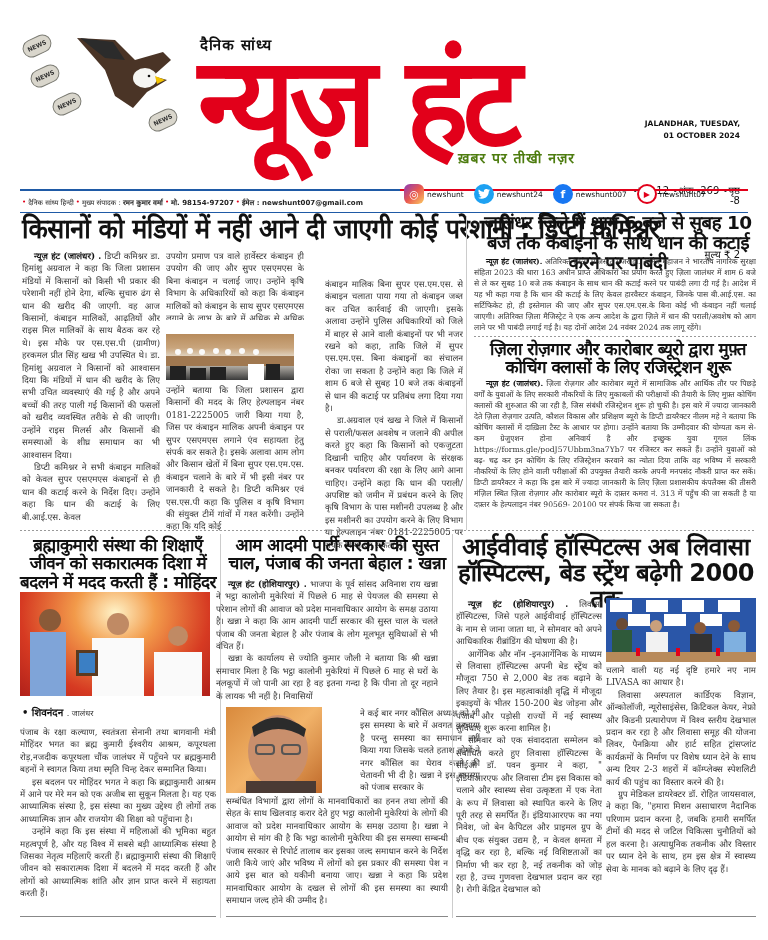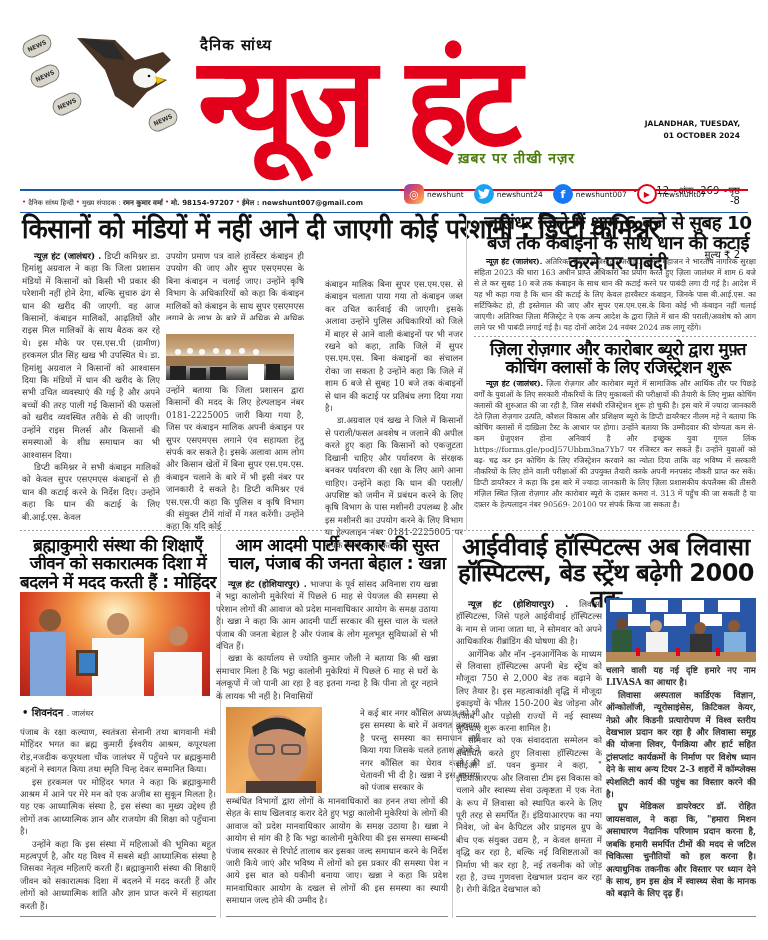--- a/index.html
+++ b/index.html
@@ -182,21 +182,21 @@
     <rect x="56" y="58" width="22" height="26" fill="#5a3a20"></rect>
     <rect x="59" y="61" width="16" height="20" fill="#3b7fc4"></rect>
   </svg>
 </div>
 <div class="byline">
   <b>• शिवनंदन</b>
   <span>. जालंधर</span>
 </div>
 <div class="col body-text" style="left:20px;top:726px;width:196px;height:186px;">
   <p style="text-indent:0">पंजाब के रक्षा कल्याण, स्वतंत्रता सेनानी तथा बागवानी मंत्री मोहिंदर भगत का ब्रह्म कुमारी ईश्वरीय आश्रम, कपूरथला रोड़,नजदीक कपूरथला चौंक जालंधर में पहुँचने पर ब्रह्मकुमारी बहनों ने स्वागत किया तथा स्मृति चिन्ह देकर सम्मानित किया।</p>
-  <p>इस हरकमल पर मोहिंदर भगत ने कहा कि ब्रह्माकुमारी आश्रम में आने पर मेरे मन को एक अजीब सा सुकून मिलता है। यह एक आध्यात्मिक संस्था है, इस संस्था का मुख्य उद्देश्य ही लोगों तक आध्यात्मिक ज्ञान और राजयोग की शिक्षा को पहुँचाना है।</p>
+  <p>इस बदलन पर मोहिंदर भगत ने कहा कि ब्रह्माकुमारी आश्रम में आने पर मेरे मन को एक अजीब सा सुकून मिलता है। यह एक आध्यात्मिक संस्था है, इस संस्था का मुख्य उद्देश्य ही लोगों तक आध्यात्मिक ज्ञान और राजयोग की शिक्षा को पहुँचाना है।</p>
   <p>उन्होंने कहा कि इस संस्था में महिलाओं की भूमिका बहुत महत्वपूर्ण है, और यह विश्व में सबसे बड़ी आध्यात्मिक संस्था है जिसका नेतृत्व महिलाएँ करती हैं। ब्रह्माकुमारी संस्था की शिक्षाएँ जीवन को सकारात्मक दिशा में बदलने में मदद करती हैं और लोगों को आध्यात्मिक शांति और ज्ञान प्राप्त करने में सहायता करती हैं।</p>
 </div>
 <div class="hsep" style="left:20px;top:916px;width:196px;background:#888;"></div>
 <div class="vsep" style="left:220px;top:534px;height:384px;"></div>
 
 <h2 class="headline a5-head">आम आदमी पार्टी सरकार की सुस्त चाल, पंजाब की जनता बेहाल : खन्ना</h2>
 <div class="col body-text" style="left:216px;top:578px;width:222px;height:128px;">
   <p><span class="lead">न्यूज़ हंट (होशियारपुर) .</span> <span>भाजपा के पूर्व सांसद अविनाश राय खन्ना ने भट्ठा कालोनी मुकेरियां में पिछले 6 माह से पेयजल की समस्या से परेशान लोगों की आवाज को प्रदेश मानवाधिकार आयोग के समक्ष उठाया है। खन्ना ने कहा कि आम आदमी पार्टी सरकार की सुस्त चाल के चलते पंजाब की जनता बेहाल है और पंजाब के लोग मूलभूत सुविधाओं से भी वंचित हैं।</span></p>
   <p>खन्ना के कार्यालय से ज्योति कुमार जौली ने बताया कि श्री खन्ना समाचार मिला है कि भट्ठा कालोनी मुकेरियां में पिछले 6 माह से घरों के नलकूपों में जो पानी आ रहा है वह इतना गन्दा है कि पीना तो दूर नहाने के लायक भी नहीं है। निवासियों</p>
 </div>
@@ -244,18 +244,18 @@
     <circle cx="128" cy="28" r="6" fill="#8a5a38"></circle>
       <rect x="118" y="34" width="22" height="22" fill="#7fb0e0"></rect>
     <rect x="0" y="54" width="150" height="10" fill="#b88a5a"></rect>
     <g fill="#e2001a">
         <rect x="30" y="50" width="4" height="8"></rect>
         <rect x="70" y="50" width="4" height="8"></rect>
         <rect x="110" y="50" width="4" height="8"></rect>
       </g>
   </svg>
 </div>
-<div class="col body-text" style="left:606px;top:664px;width:150px;height:250px;font-weight:bold;">
+<div class="col body-text" style="left:606px;top:664px;width:150px;height:250px;">
   <p style="text-indent:0">चलाने वाली यह नई दृष्टि हमारे नए नाम LIVASA का आधार है।</p>
   <p>लिवासा अस्पताल कार्डिएक विज्ञान, ऑन्कोलॉजी, न्यूरोसाइंसेस, क्रिटिकल केयर, नेफ्रो और किडनी प्रत्यारोपण में विश्व स्तरीय देखभाल प्रदान कर रहा है और लिवासा समूह की योजना लिवर, पैनक्रिया और हार्ट सहित ट्रांसप्लांट कार्यक्रमों के निर्माण पर विशेष ध्यान देने के साथ अन्य टियर 2-3 शहरों में कॉम्प्लेक्स स्पेशलिटी कार्य की पहुंच का विस्तार करने की है।</p>
   <p>ग्रुप मेडिकल डायरेक्टर डॉ. रोहित जायसवाल, ने कहा कि, "हमारा मिशन असाधारण नैदानिक परिणाम प्रदान करना है, जबकि हमारी समर्पित टीमों की मदद से जटिल चिकित्सा चुनौतियों को हल करना है। अत्याधुनिक तकनीक और विस्तार पर ध्यान देने के साथ, हम इस क्षेत्र में स्वास्थ्य सेवा के मानक को बढ़ाने के लिए दृढ़ हैं।</p>
 </div>
 <div class="hsep" style="left:456px;top:916px;width:300px;background:#888;"></div>
 
 </body></html>

